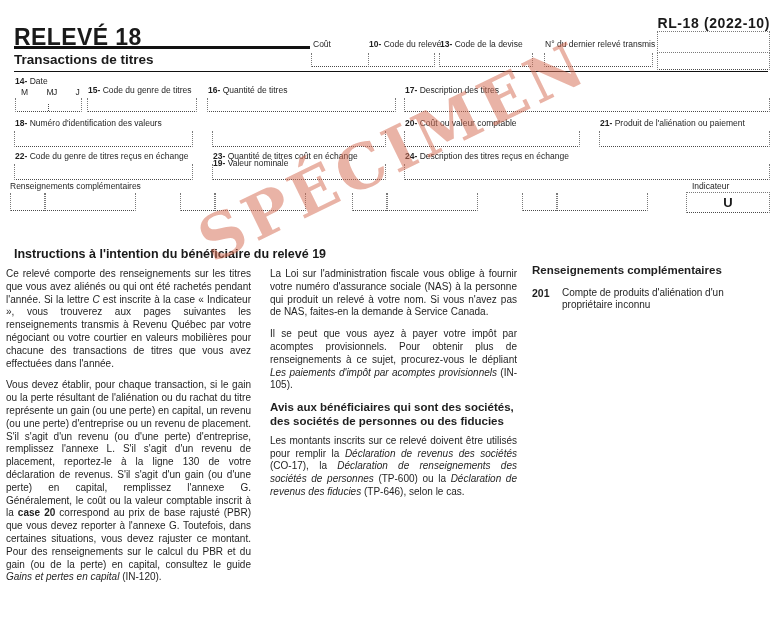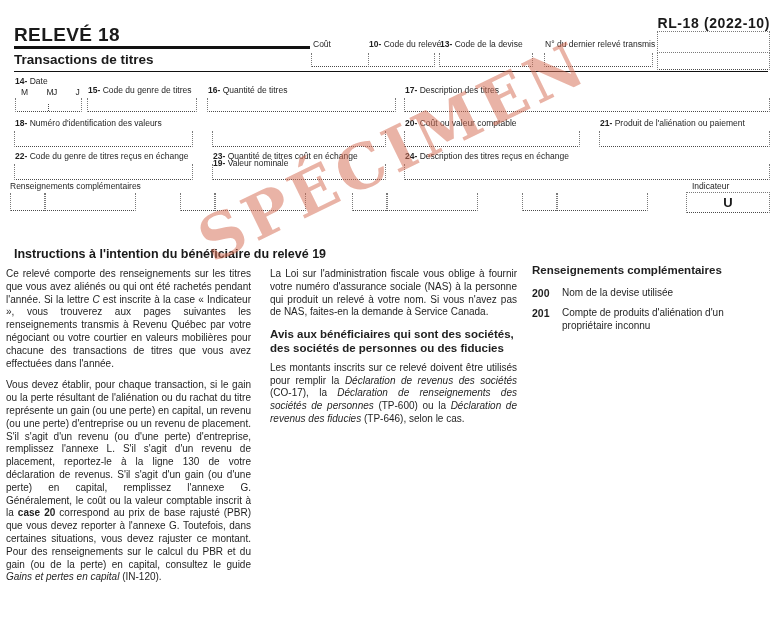--- a/index.html
+++ b/index.html
@@ -4,21 +4,21 @@
 <style>
   html,body{margin:0;padding:0;background:#fff;}
   .page{position:relative;width:780px;height:629px;background:#fff;
         font-family:"Liberation Sans",sans-serif;color:#1a1a1a;overflow:hidden;}
   .rule{position:absolute;background:#111;}
   .flabel{position:absolute;font-size:8.5px;line-height:1.15;white-space:nowrap;color:#1f1f1f;}
   .flabel b{font-weight:bold;}
   .box{position:absolute;border-left:1px dotted #7a7a7a;border-right:1px dotted #7a7a7a;
        border-bottom:1px dotted #4a4a4a;background:transparent;}
   .box.full{border-top:1px dotted #7a7a7a;}
-  .title{position:absolute;left:14px;top:24px;font-size:19px;font-weight:bold;letter-spacing:.4px;}
+  .title{position:absolute;left:14px;top:24px;font-size:23px;font-weight:bold;letter-spacing:.4px;}
   .subtitle{position:absolute;left:14px;top:52px;font-size:13.5px;font-weight:bold;}
   .version{position:absolute;right:10px;top:15px;width:200px;text-align:right;
            font-size:14px;font-weight:bold;letter-spacing:.6px;}
   .mmjj{position:absolute;font-size:8.5px;letter-spacing:8px;color:#1f1f1f;}
   .datediv{position:absolute;left:32px;bottom:0;height:7px;border-left:1px dotted #4a4a4a;}
   .uval{font-size:13px;font-weight:bold;text-align:center;line-height:19px;}
   .wm{position:absolute;left:178px;top:116px;width:430px;text-align:center;
       font-family:"DejaVu Serif",serif;font-weight:bold;font-size:61px;letter-spacing:5px;
       color:rgba(213,110,85,.52);transform:rotate(-26deg);z-index:9;pointer-events:none;}
   .h-main{position:absolute;left:14px;top:247px;font-size:12.5px;font-weight:bold;white-space:nowrap;}
@@ -114,29 +114,26 @@
 
   <div class="h-main">Instructions à l'intention du bénéficiaire du relevé 19</div>
 
   <div class="col" style="left:6px;width:245px;">
     <p><span>Ce relevé comporte des renseignements sur les titres que vous avez aliénés ou qui ont été rachetés pendant l'année. Si la lettre </span><span class="it">C</span><span> est inscrite à la case « Indicateur », vous trouverez aux pages suivantes les renseignements transmis à Revenu Québec par votre négociant ou votre courtier en valeurs mobilières pour chacune des transactions de titres que vous avez effectuées dans l'année.</span></p>
     <p><span>Vous devez établir, pour chaque transaction, si le gain ou la perte résultant de l'aliénation ou du rachat du titre représente un gain (ou une perte) en capital, un revenu (ou une perte) d'entreprise ou un revenu de placement. S'il s'agit d'un revenu (ou d'une perte) d'entreprise, remplissez l'annexe L. S'il s'agit d'un revenu de placement, reportez-le à la ligne 130 de votre déclaration de revenus. S'il s'agit d'un gain (ou d'une perte) en capital, remplissez l'annexe G. Généralement, le coût ou la valeur comptable inscrit à la </span><span class="bd">case 20</span><span> correspond au prix de base rajusté (PBR) que vous devez reporter à l'annexe G. Toutefois, dans certaines situations, vous devez rajuster ce montant. Pour des renseignements sur le calcul du PBR et du gain (ou de la perte) en capital, consultez le guide </span><span class="it">Gains et pertes en capital</span><span> (IN-120).</span></p>
   </div>
 
   <div class="col" style="left:270px;width:247px;">
     <p>La Loi sur l'administration fiscale vous oblige à fournir votre numéro d'assurance sociale (NAS) à la personne qui produit un relevé à votre nom. Si vous n'avez pas de NAS, faites-en la demande à Service Canada.</p>
+    <p><span>Il se peut que vous ayez à payer votre impôt par acomptes provisionnels. Pour obtenir plus de renseignements à ce sujet, procurez-vous le dépliant </span><span class="it">Les paiements d'impôt par acomptes provisionnels</span><span> (IN-105).</span></p>
     <div class="h-sub">Avis aux bénéficiaires qui sont des sociétés, des sociétés de personnes ou des fiducies</div>
     <p><span>Les montants inscrits sur ce relevé doivent être utilisés pour remplir la </span><span class="it">Déclaration de revenus des sociétés</span><span> (CO-17), la </span><span class="it">Déclaration de renseignements des sociétés de personnes</span><span> (TP-600) ou la </span><span class="it">Déclaration de revenus des fiducies</span><span> (TP-646), selon le cas.</span></p>
   </div>
 
   <div class="c3">
     <div class="h-sub">Renseignements complémentaires</div>
-    <div class="c3-item">
-      <span class="c3-code">200</span>
-      <span>Nom de la devise utilisée</span>
-    </div>
     <div class="c3-item">
       <span class="c3-code">201</span>
       <span>Compte de produits d'aliénation d'un propriétaire inconnu</span>
     </div>
   </div>
 
 </div>
 
 </body></html>

